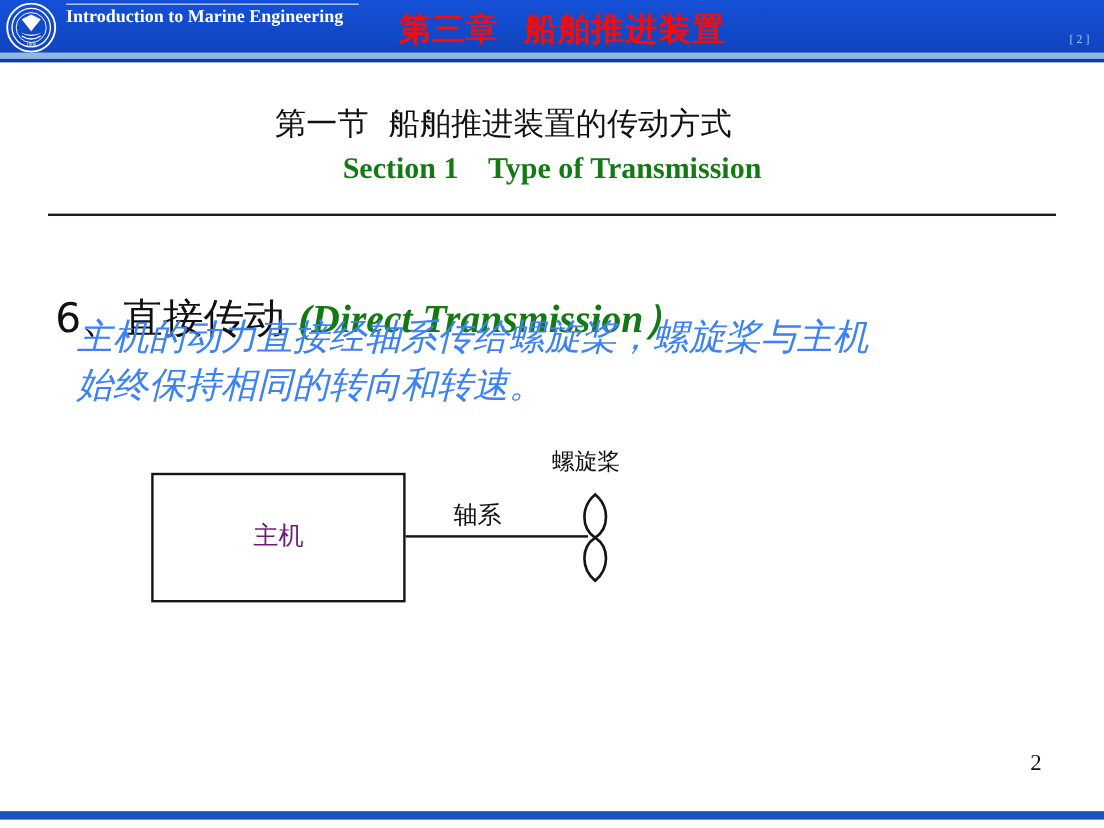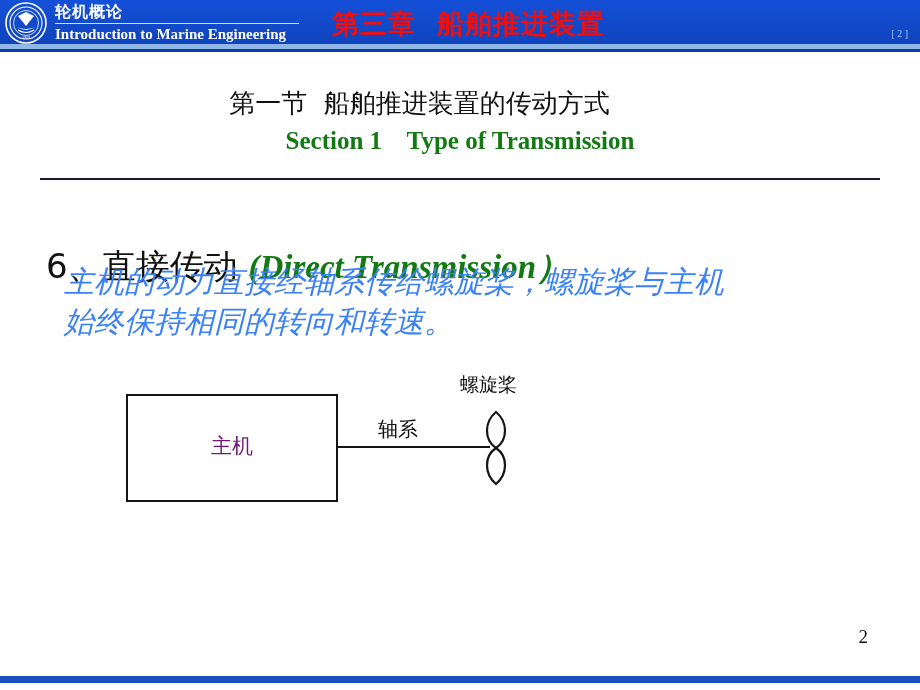--- a/index.html
+++ b/index.html
@@ -230,21 +230,20 @@
     <circle cx="22" cy="21" r="16" fill="none" stroke="#ffffff" stroke-width="1.1"></circle>
     <circle cx="22" cy="21" r="12.5" fill="none" stroke="#ffffff" stroke-width="0.8"></circle>
     <path d="M14 14 L22 10 L30 14 L22 24 Z" fill="#ffffff"></path>
     <path d="M13 25 Q22 31 31 25 Q22 29 13 25 Z" fill="#ffffff"></path>
     <path d="M14 28 Q22 33 30 28" fill="none" stroke="#ffffff" stroke-width="1.2"></path>
     <text x="22" y="36.5" font-size="4" fill="#ffffff" text-anchor="middle" font-family="'Liberation Serif', serif">1909</text>
   </svg>
 </div>
 
 <div class="brand-block">
-  <div class="brand-cn">轮机概论</div>
   <div class="brand-rule"></div>
   <div class="brand-en">Introduction to Marine Engineering</div>
 </div>
 
 <div class="chapter-title">第三章  船舶推进装置</div>
 <div class="slide-index">[ 2 ]</div>
 
 <div class="section-cn">第一节  船舶推进装置的传动方式</div>
 <div class="section-en">Section 1    Type of Transmission</div>
 <div class="divider"></div>

